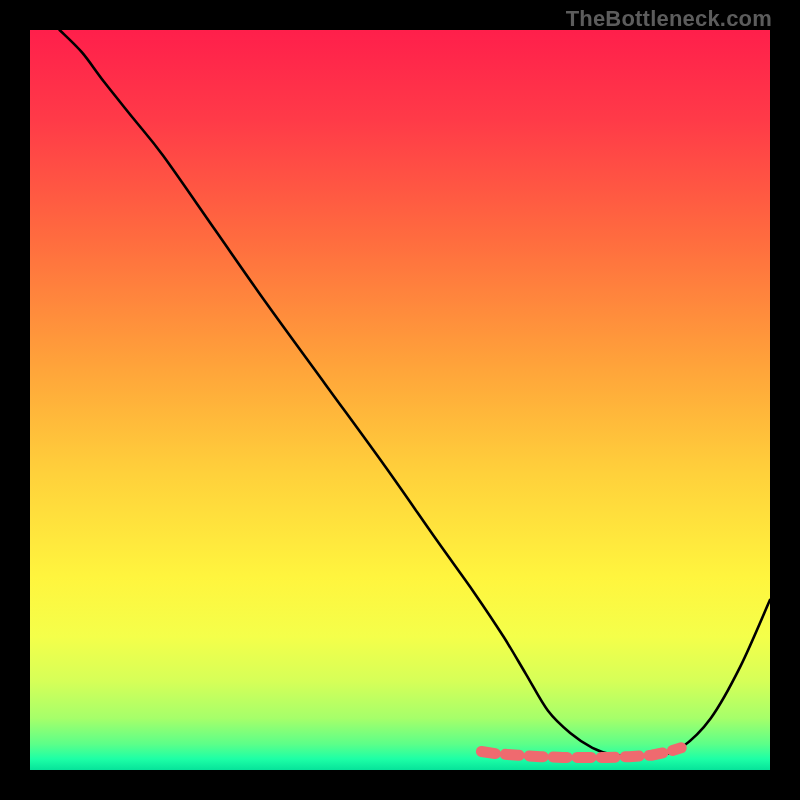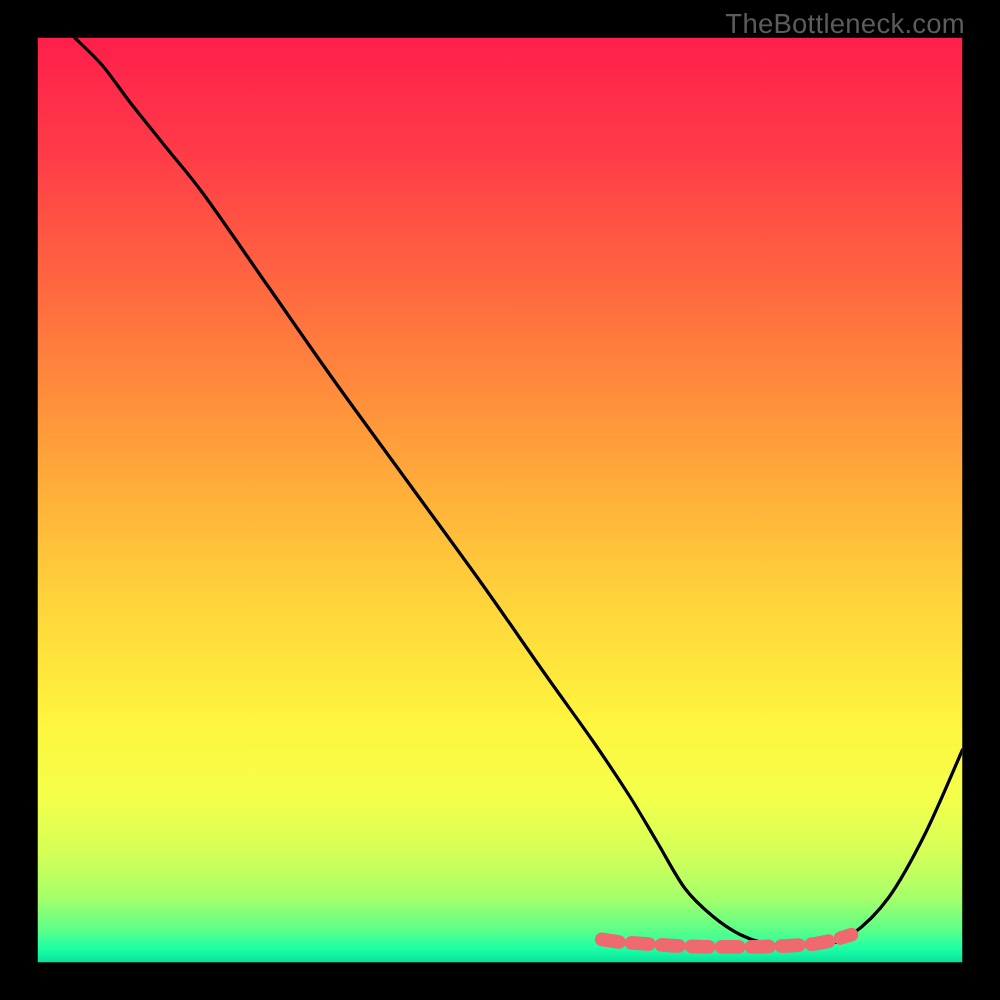--- a/index.html
+++ b/index.html
@@ -17,21 +17,21 @@
     width: 740px;
     height: 740px;
     background: #000;
   }
   .watermark {
     position: absolute;
     top: 6px;
     right: 28px;
     font-family: Arial, Helvetica, sans-serif;
     font-size: 22px;
-    font-weight: 400;
+    font-weight: 700;
     color: #5c5c5c;
     letter-spacing: 0.2px;
   }
   svg {
     position: absolute;
     left: 0;
     top: 0;
   }
 </style>
 </head>

